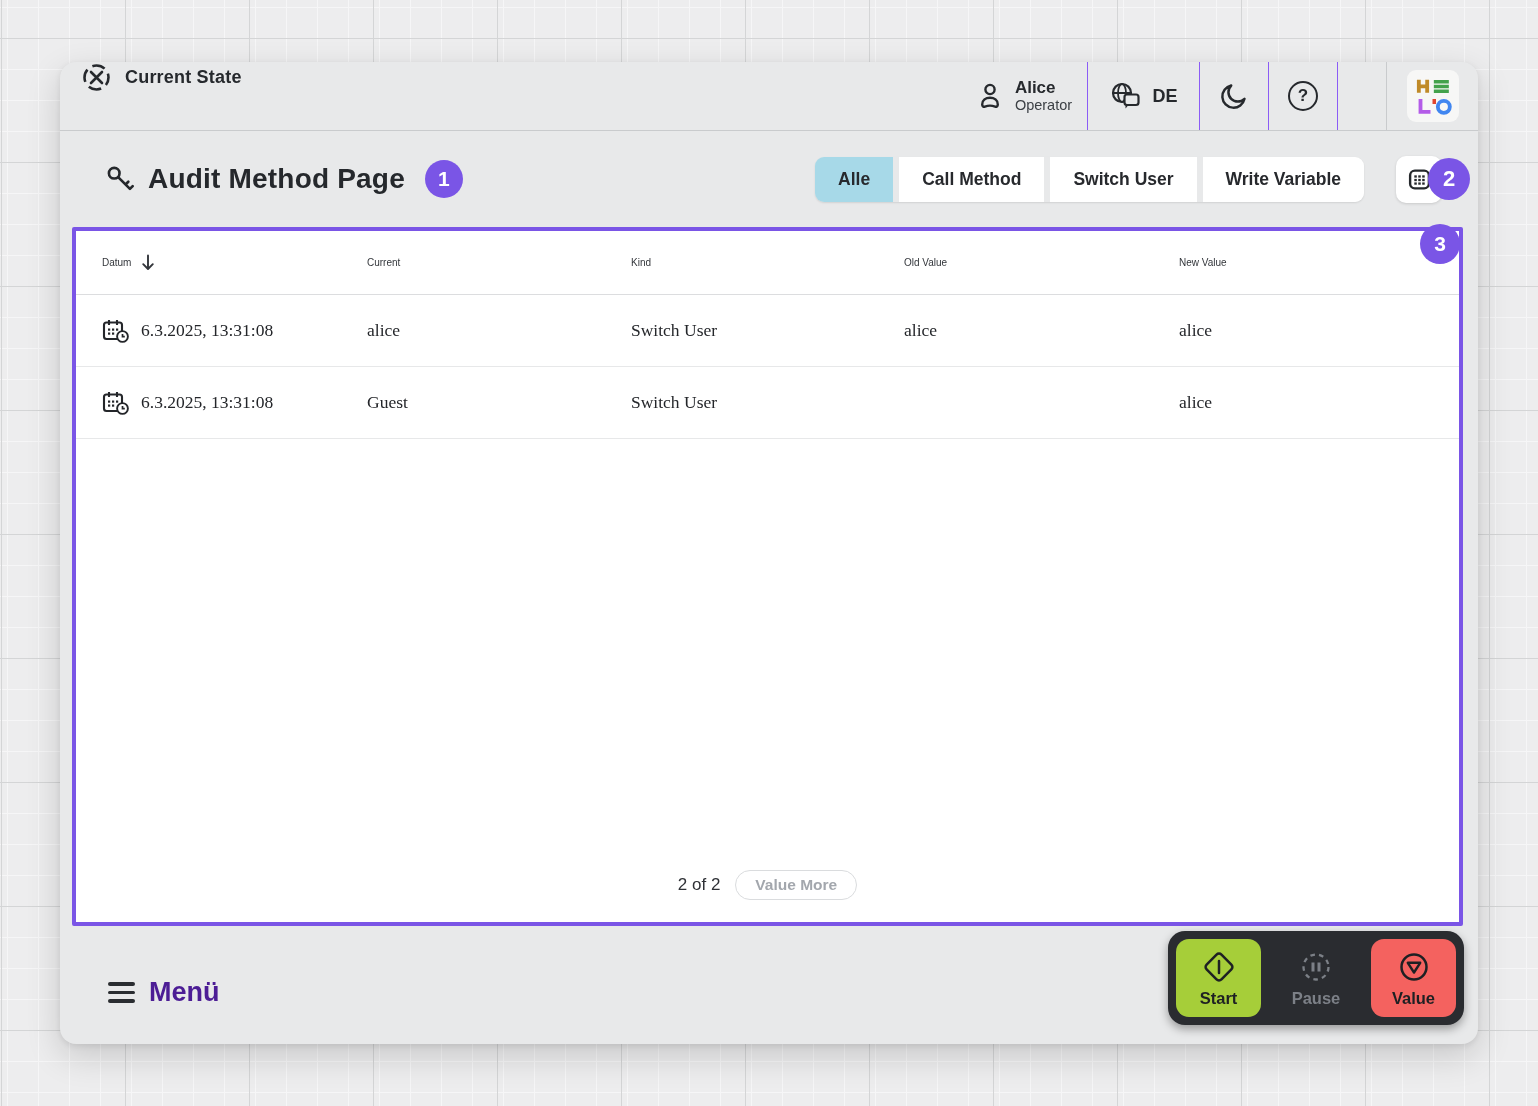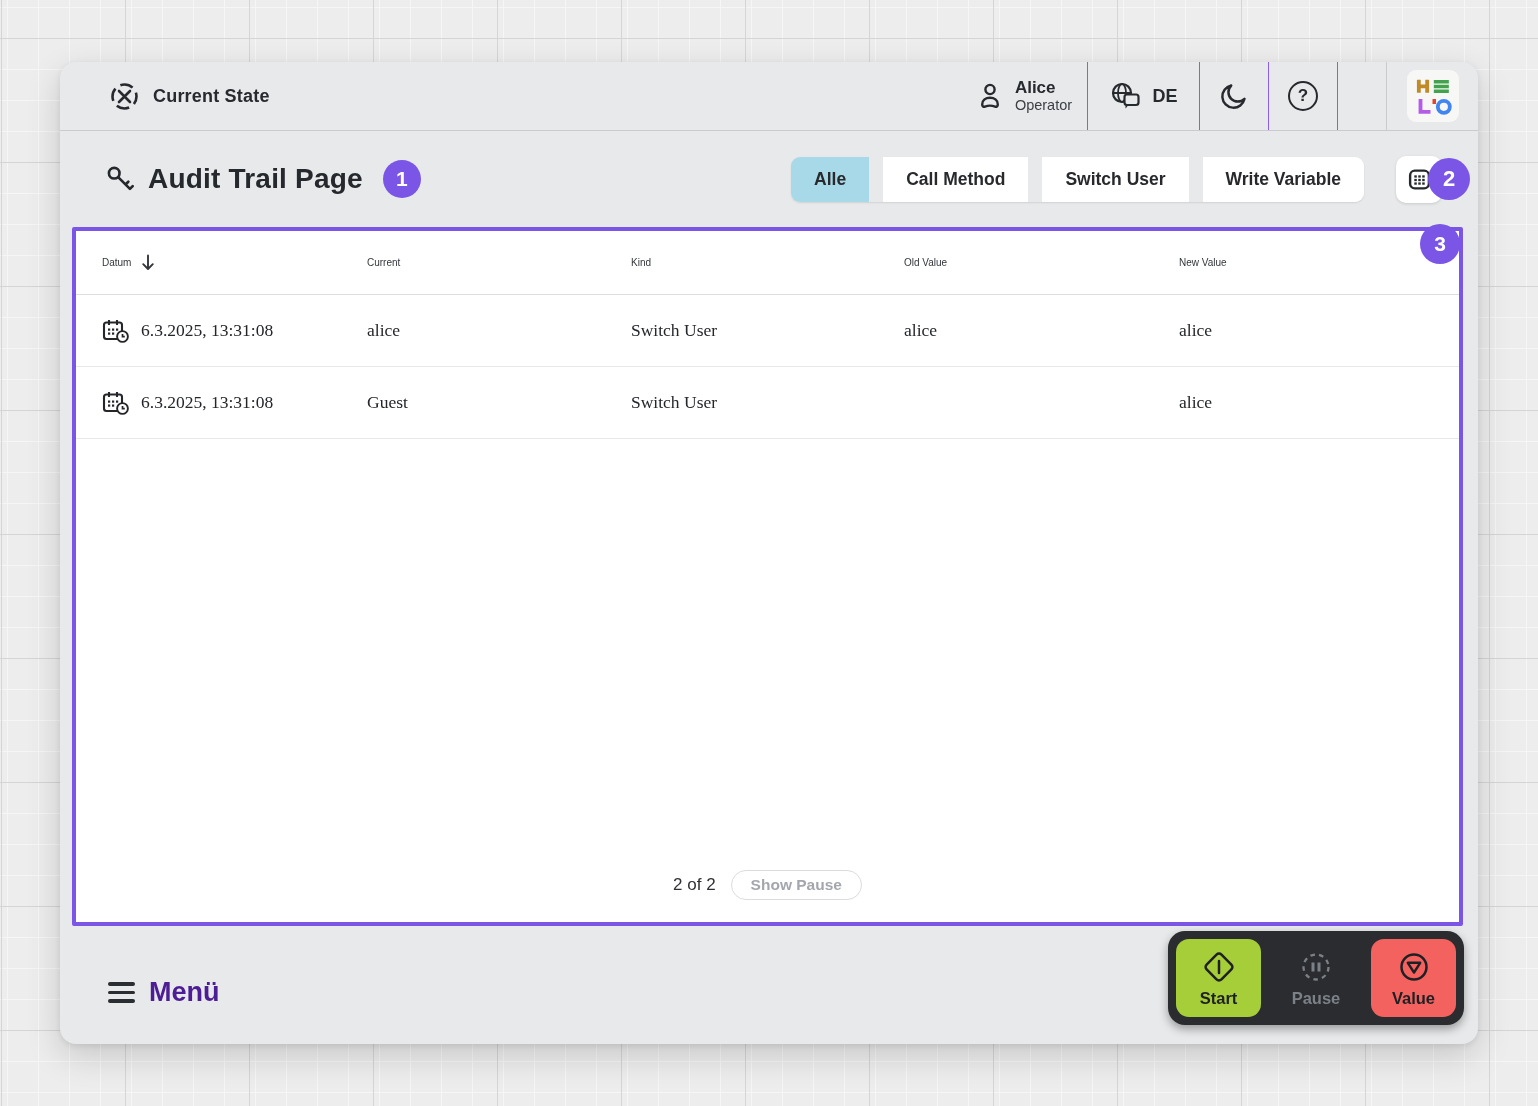--- a/index.html
+++ b/index.html
@@ -22,23 +22,22 @@
     position: absolute; left: 60px; top: 62px;
     width: 1418px; height: 982px;
     background: #e8e9ea;
     border-radius: 16px;
     box-shadow: 0 12px 34px rgba(0,0,0,0.16), 0 2px 6px rgba(0,0,0,0.08);
     overflow: hidden;
   }
 
   
   .topbar {
-    height: 69px; display: flex; align-items: center;
+    height: 69px; display: flex; align-items: flex-start;
     border-bottom: 1px solid #c9cbcd;
-    padding-left: 28px;
   }
   .topbar-left { display: flex; align-items: center; gap: 13px; padding-left: 21px; flex: 1; }
   .topbar-title { font-size: 18px; font-weight: 700; color: #26292d; letter-spacing: .2px; }
   .topbar-right { display: flex; align-items: stretch; height: 100%; }
   .tb-cell { display: flex; align-items: center; justify-content: center; border-left: 1px solid #8b5cf6; height: 100%; }
   .tb-user { width: 127px; gap: 10px; border-left: none; }
   .tb-user-text { display: flex; flex-direction: column; line-height: 1.15; }
   .tb-user-name { font-size: 17px; font-weight: 700; color: #26292d; }
   .tb-user-role { font-size: 14.5px; color: #3c4045; }
   .tb-lang { width: 112px; gap: 9px; font-size: 18px; font-weight: 700; color: #26292d; }
@@ -59,21 +58,21 @@
     padding: 0 8px 0 45px;
   }
   .title-left { display: flex; align-items: center; gap: 13px; flex: 1; }
   .page-title { font-size: 28px; font-weight: 700; color: #25282c; letter-spacing: .2px; }
   .num-badge {
     background: #7a55e6; color: #ffffff; border-radius: 50%;
     display: flex; align-items: center; justify-content: center;
     font-weight: 700;
   }
   .badge-1 { width: 38px; height: 38px; font-size: 21px; margin-left: 7px; }
-  .filter-group { display: flex; gap: 14px; border-radius: 9px; box-shadow: 0 1px 2px rgba(0,0,0,0.10); }
+  .filter-group { display: flex; gap: 6px; border-radius: 9px; box-shadow: 0 1px 2px rgba(0,0,0,0.10); }
   .filter-tab {
     background: #ffffff; border: none; height: 45px; padding: 0 23px;
     font-family: inherit; font-size: 17.5px; font-weight: 700; color: #27292d;
     cursor: pointer;
   }
   .filter-tab.first { border-radius: 9px 0 0 9px; }
   .filter-tab.last { border-radius: 0 9px 9px 0; }
   .filter-tab.active { background: #a7d9e8; }
   .grid-btn {
     width: 46px; height: 47px; margin-left: 32px;
@@ -204,21 +203,21 @@
   </div>
 
   <div class="title-row">
     <div class="title-left">
       <span>
         <svg width="30" height="30" viewBox="0 0 26 26" fill="none">
           <circle cx="8" cy="8" r="4.6" stroke="#25282c" stroke-width="2.3"></circle>
           <path d="M11.4 11.4 L21.6 21.6 M21.6 21.6 L24 19.2 M17.8 17.8 L20.2 15.4" stroke="#25282c" stroke-width="2.3" stroke-linecap="round"></path>
         </svg>
       </span>
-      <span class="page-title">Audit Trail Page</span>
+      <span class="page-title">Audit Method Page</span>
       <span class="num-badge badge-1">1</span>
     </div>
     <div class="filter-group">
       <button class="filter-tab first active">Alle</button>
       <button class="filter-tab">Call Method</button>
       <button class="filter-tab">Switch User</button>
       <button class="filter-tab last">Write Variable</button>
     </div>
     <button class="grid-btn">
       <span>
@@ -312,21 +311,21 @@
         <span>6.3.2025, 13:31:08</span>
       </span>
       <span class="t-cell">Guest</span>
       <span class="t-cell">Switch User</span>
       <span class="t-cell"></span>
       <span class="t-cell">alice</span>
     </div>
 
     <div class="pagination">
       <span class="page-count">2 of 2</span>
-      <button class="show-more">Show Pause</button>
+      <button class="show-more">Value More</button>
     </div>
   </div>
 
   <div class="footer-menu">
     <span class="hamburger">
         <span></span>
         <span></span>
         <span></span>
       </span>
     <span class="menu-label">Menü</span>

